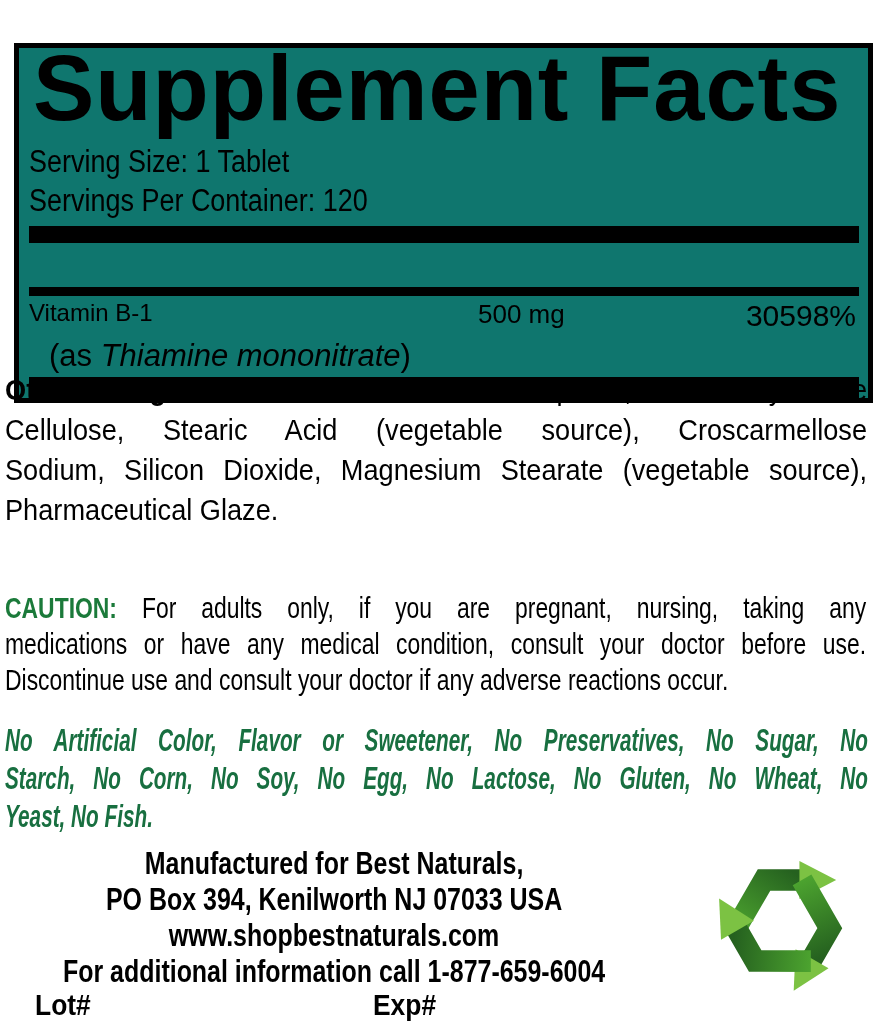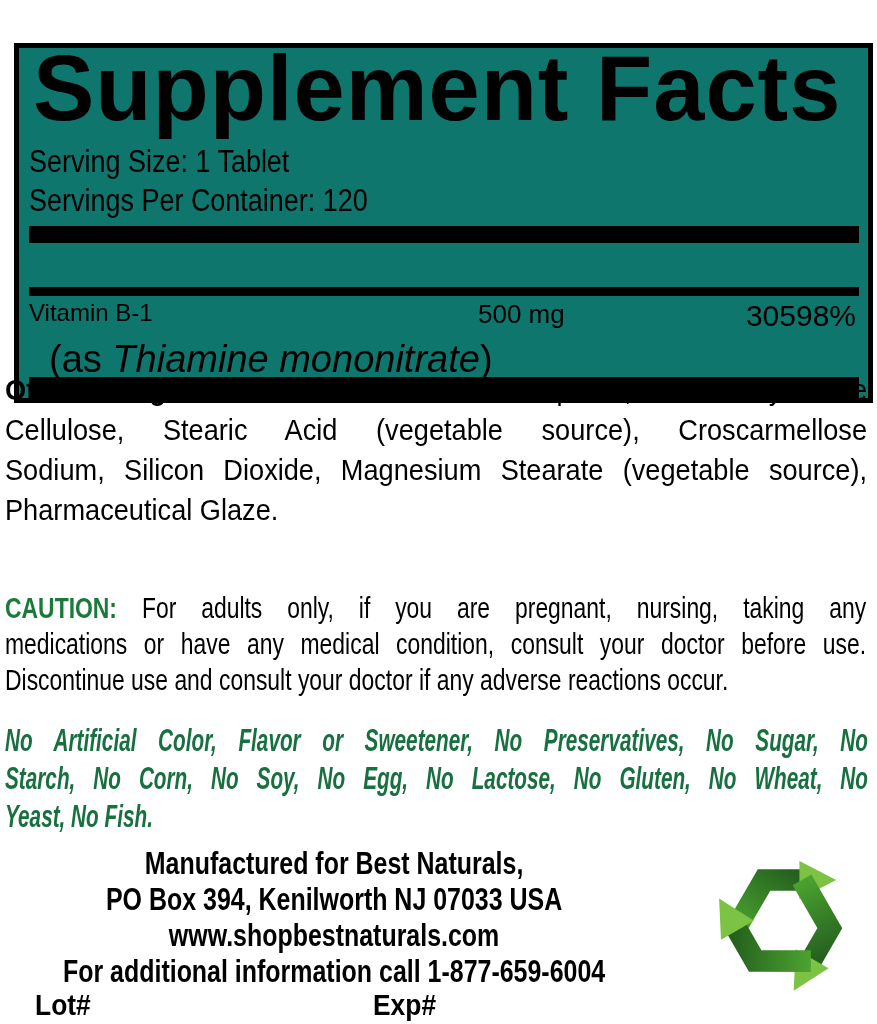--- a/index.html
+++ b/index.html
@@ -29,21 +29,21 @@
   .bar-1 { top:178px; height:17px; }
   .bar-2 { top:239px; height:9px; }
   .bar-3 { top:329px; height:21px; }
   .col-header {
     position:absolute; top:201px; right:10px; display:flex; gap:18px;
     font-size:29px; font-weight:bold; white-space:nowrap;
   }
   .nutrient-name   { position:absolute; left:10px;  top:251px; font-size:24px; white-space:nowrap; }
   .nutrient-amount { position:absolute; left:459px; top:251px; font-size:26px; white-space:nowrap; }
   .nutrient-dv     { position:absolute; right:12px; top:251px; font-size:30px; white-space:nowrap; }
-  .nutrient-source { position:absolute; left:30px;  top:290px; font-size:38px; white-space:nowrap; }
+  .nutrient-source { position:absolute; left:30px;  top:290px; font-size:31px; white-space:nowrap; }
   .nutrient-source .it { font-style:italic; }
 
   
   .para { position:absolute; transform-origin:left top; }
   .jline       { text-align:justify; text-align-last:justify; }
   .jline-last  { text-align:left; }
 
   .other-ing { left:5px; top:370px; width:920px; transform:scaleX(0.937);
                font-size:29px; line-height:40px; }
   .other-ing .head { font-weight:bold; }

